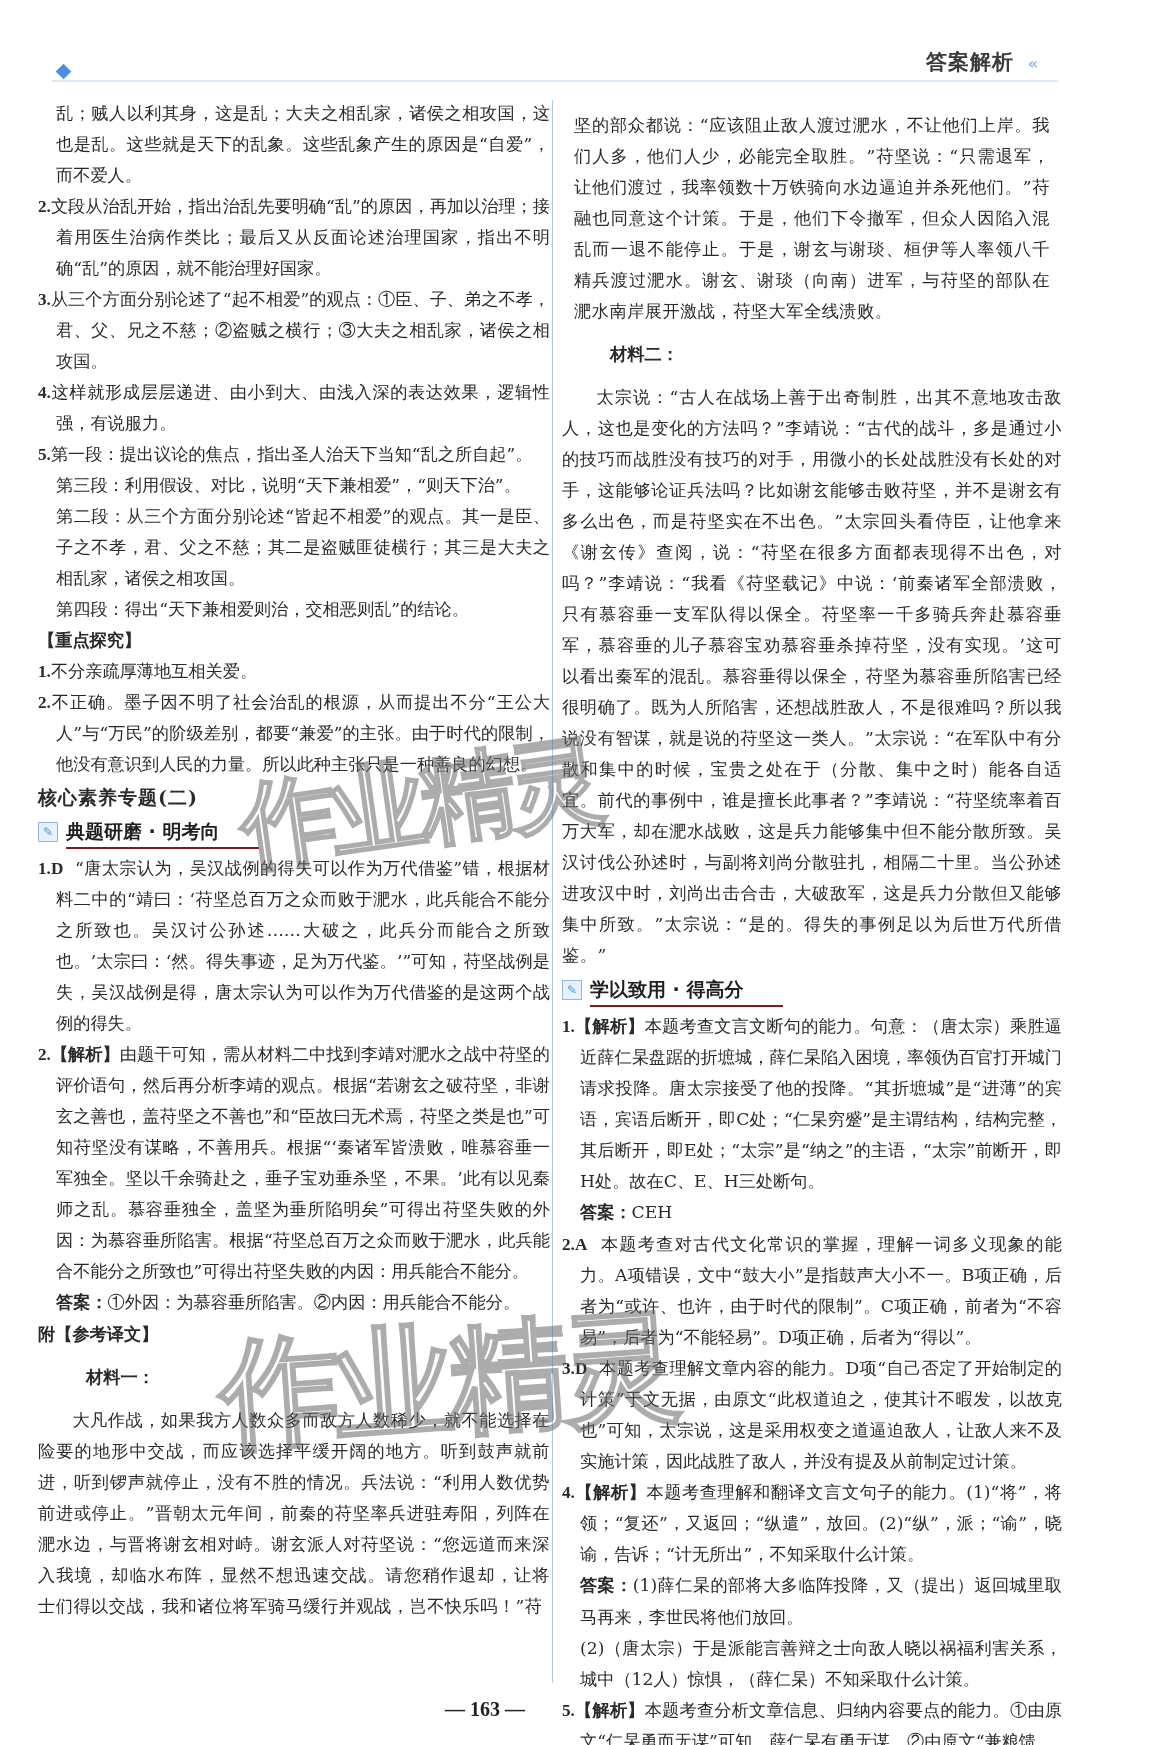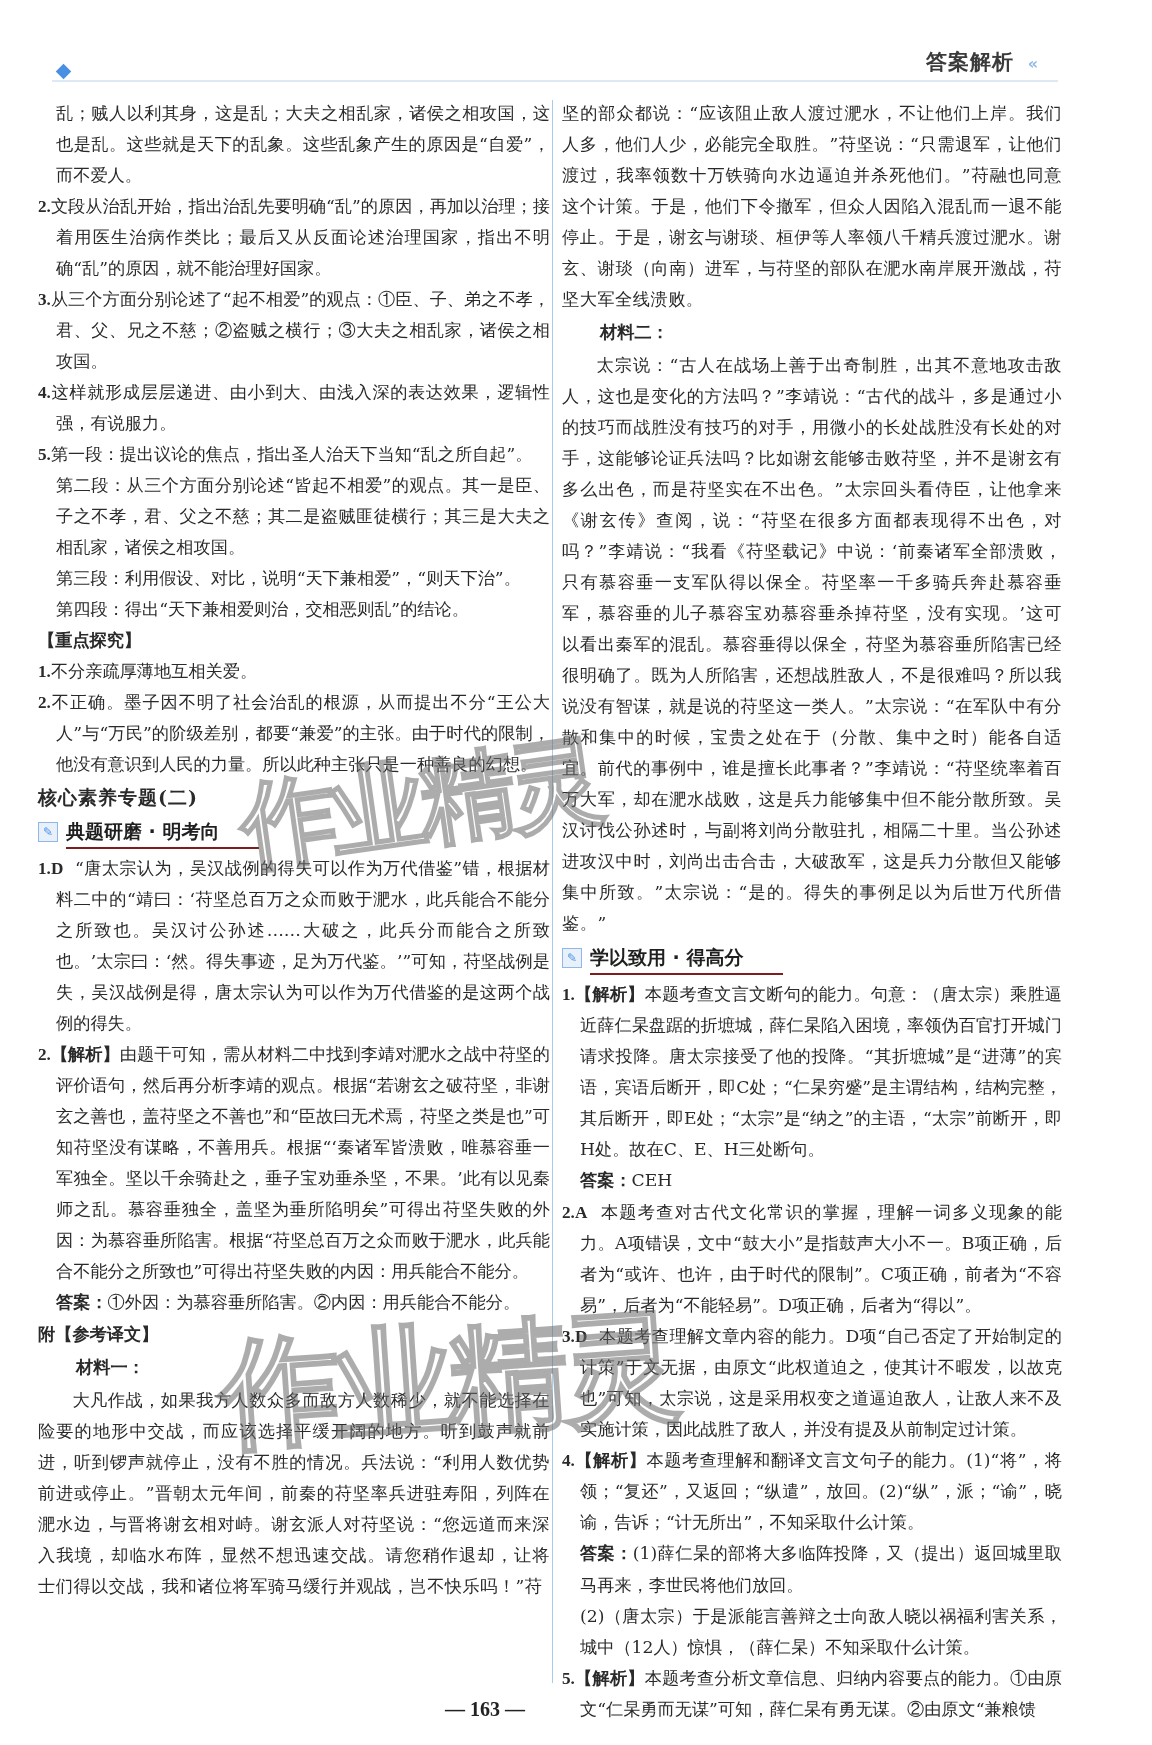--- a/index.html
+++ b/index.html
@@ -16,22 +16,22 @@
   .col { position:absolute; top:98px; font-size:17.2px; line-height:31px; }
   .col-left { left:38px; width:512px; }
   .col-right { left:562px; width:500px; }
   .divider { position:absolute; left:552px; top:100px; width:1px; height:1583px; background:#a9cbe8; }
 
   .p { margin:0; text-align:justify; }
   .item { padding-left:18px; text-indent:-18px; margin:0; text-align:justify; }
   .item .num { font-weight:bold; font-family:"Liberation Serif",serif; }
   .indent { padding-left:18px; margin:0; text-align:justify; }
   .trans { text-indent:2em; margin:0; text-align:justify; font-family:"DejaVu Serif",serif; letter-spacing:0.5px; }
-  .trans-cont { margin:0; text-align:justify; letter-spacing:0.5px; }
-  .sub-title { font-weight:bold; margin:2px; padding-left:36px; }
+  .trans-cont { margin:12px; text-align:justify; letter-spacing:0.5px; }
+  .sub-title { font-weight:bold; margin:12px; padding-left:36px; }
   .bracket { font-weight:bold; font-family:"DejaVu Sans",sans-serif; }
   .center-title { text-align:left; font-weight:bold; font-size:19px; margin:2px 0; letter-spacing:1px; }
   .section-head { display:flex; align-items:center; margin:4px 0 6px 0; height:30px; }
   .section-head .icon { width:18px; height:18px; border:1px solid #8fb8e8; background:#e8f1fb; display:inline-flex; align-items:center; justify-content:center; color:#4a90e2; font-size:12px; margin-right:8px; }
   .section-head .label { font-family:"DejaVu Sans","Liberation Sans",sans-serif; font-weight:bold; font-size:19px; color:#1f1f1f; border-bottom:2px solid #7f1d1d; padding-right:40px; }
   .answer-label { font-weight:bold; font-family:Liberation Mono, monospace; }
 
   .footer { position:absolute; top:1698px; left:0; width:970px; text-align:center; font-family:"Liberation Serif",serif; font-weight:bold; font-size:20px; color:#222; }
 
   .watermark { position:absolute; font-family:"DejaVu Sans",sans-serif; font-weight:bold; color:transparent; -webkit-text-stroke:2px #6a6a6a; opacity:0.55; pointer-events:none; letter-spacing:-6px; }
@@ -48,22 +48,22 @@
 
 <div class="divider"></div>
 
 <div class="col col-left">
   <p class="indent">乱；贼人以利其身，这是乱；大夫之相乱家，诸侯之相攻国，这也是乱。这些就是天下的乱象。这些乱象产生的原因是“自爱”，而不爱人。</p>
 
   <p class="item"><span class="num">2.</span><span>文段从治乱开始，指出治乱先要明确“乱”的原因，再加以治理；接着用医生治病作类比；最后又从反面论述治理国家，指出不明确“乱”的原因，就不能治理好国家。</span></p>
   <p class="item"><span class="num">3.</span><span>从三个方面分别论述了“起不相爱”的观点：①臣、子、弟之不孝，君、父、兄之不慈；②盗贼之横行；③大夫之相乱家，诸侯之相攻国。</span></p>
   <p class="item"><span class="num">4.</span><span>这样就形成层层递进、由小到大、由浅入深的表达效果，逻辑性强，有说服力。</span></p>
   <p class="item"><span class="num">5.</span><span>第一段：提出议论的焦点，指出圣人治天下当知“乱之所自起”。</span></p>
+  <p class="indent">第三段：利用假设、对比，说明“天下兼相爱”，“则天下治”。</p>
   <p class="indent">第二段：从三个方面分别论述“皆起不相爱”的观点。其一是臣、子之不孝，君、父之不慈；其二是盗贼匪徒横行；其三是大夫之相乱家，诸侯之相攻国。</p>
-  <p class="indent">第三段：利用假设、对比，说明“天下兼相爱”，“则天下治”。</p>
   <p class="indent">第四段：得出“天下兼相爱则治，交相恶则乱”的结论。</p>
 
   <p class="p bracket">【重点探究】</p>
   <p class="item"><span class="num">1.</span><span>不分亲疏厚薄地互相关爱。</span></p>
   <p class="item"><span class="num">2.</span><span>不正确。墨子因不明了社会治乱的根源，从而提出不分“王公大人”与“万民”的阶级差别，都要“兼爱”的主张。由于时代的限制，他没有意识到人民的力量。所以此种主张只是一种善良的幻想。</span></p>
 
   <p class="center-title">核心素养专题(二)</p>
 
   <div class="section-head">
     <span class="icon">✎</span>

